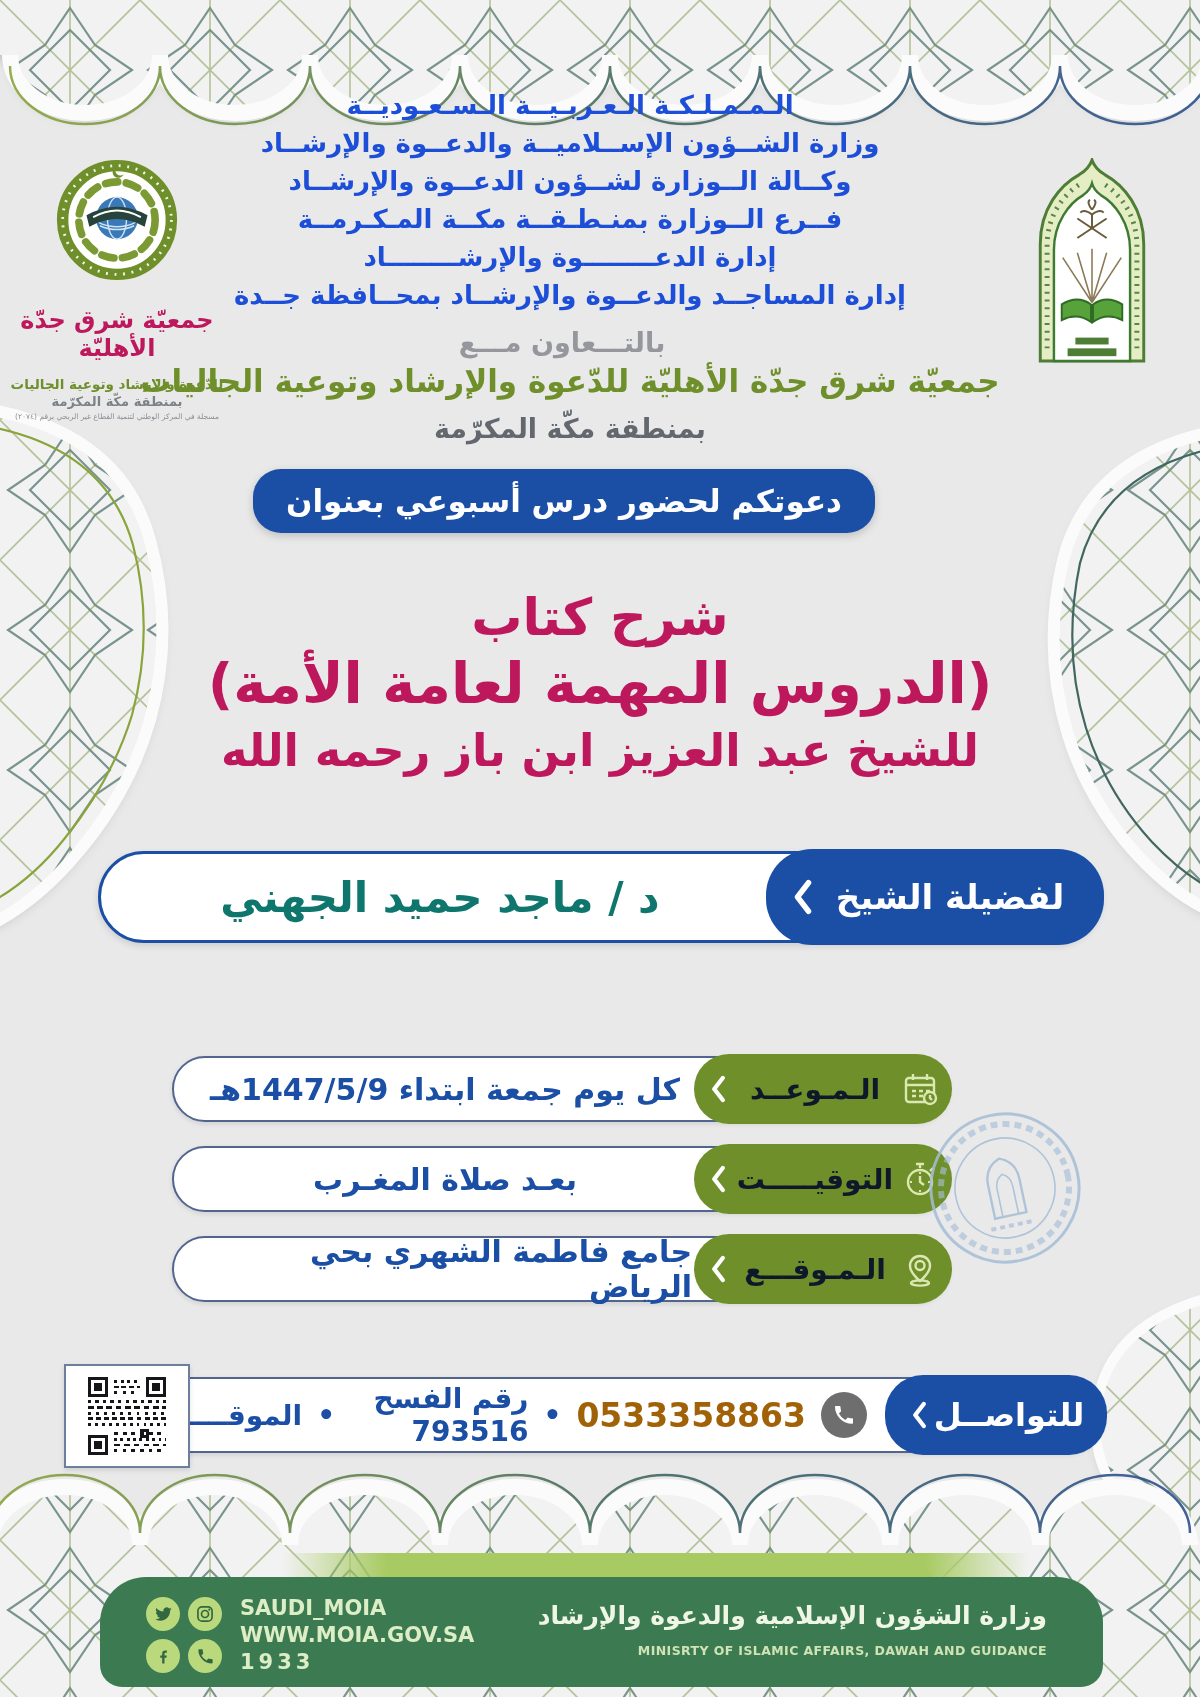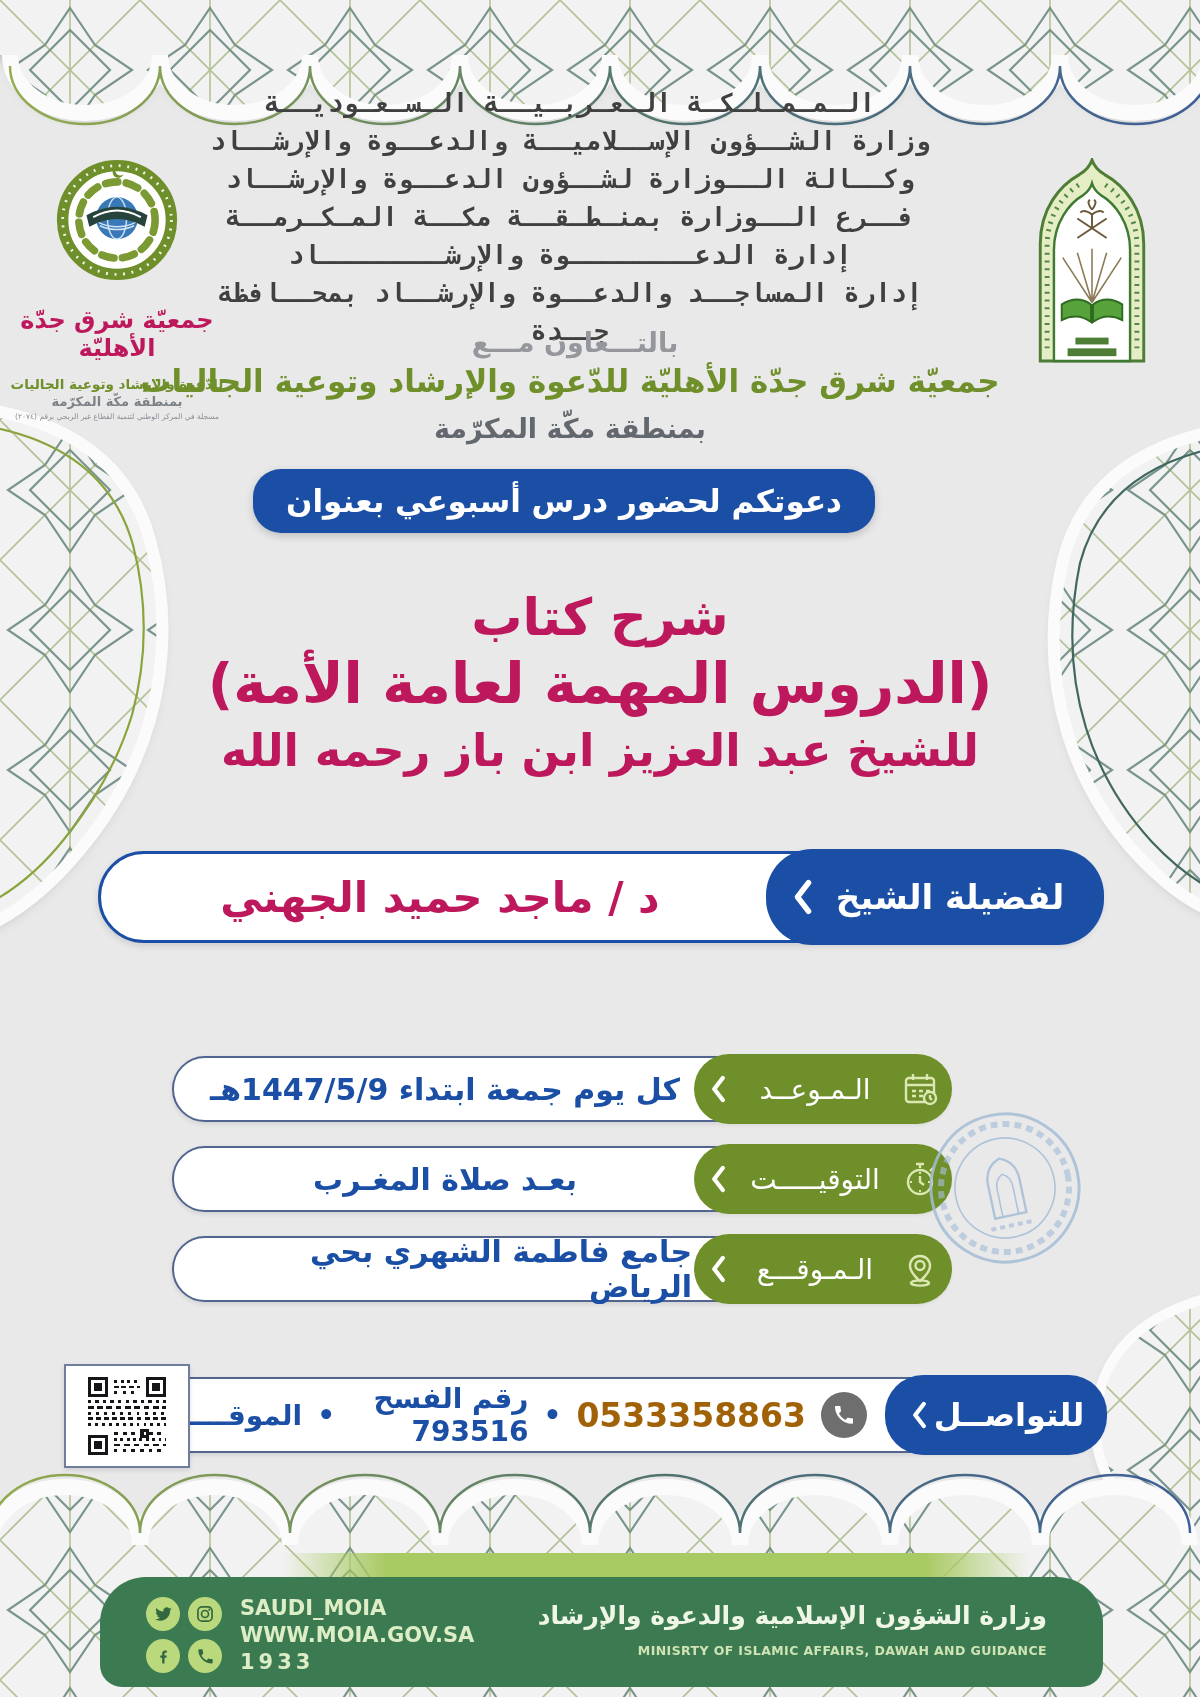--- a/index.html
+++ b/index.html
@@ -3,23 +3,23 @@
 <meta charset="utf-8">
 <style>
   html,body{margin:0;padding:0;background:#c9c9cb;}
   .poster{position:relative;width:1200px;height:1697px;margin:0 auto;background:#e9e9ea;
           overflow:hidden;font-family:"DejaVu Sans",sans-serif;direction:rtl;}
   .abs{position:absolute;}
   .bg-svg{position:absolute;inset:0;z-index:0;}
   .z1{z-index:1;} .z2{z-index:2;} .z3{z-index:3;}
 
   
-  .org-header{top:86px;left:185px;width:770px;text-align:center;color:#404040;
-              font-weight:bold;font-size:26px;line-height:38px;font-family:Liberation Mono, monospace;}
-  .coop{top:327px;left:190px;width:770px;text-align:center;color:#95979c;font-weight:bold;font-size:27px;}
+  .org-header{top:86px;left:185px;width:770px;text-align:center;color:#1d4ed8;
+              font-weight:bold;font-size:26px;line-height:38px;}
+  .coop{top:327px;left:177px;width:770px;text-align:center;color:#95979c;font-weight:bold;font-size:27px;}
   .assoc-callig{top:363px;left:120px;width:900px;text-align:center;color:#6f8f2a;font-weight:bold;font-size:31px;}
   .region-callig{top:413px;left:185px;width:770px;text-align:center;color:#63686e;font-weight:bold;font-size:27px;}
 
   
   .assoc-logo{top:158px;left:10px;width:214px;text-align:center;}
   .assoc-logo .l1{color:#be185d;font-weight:bold;font-size:24px;margin-top:20px;}
   .assoc-logo .l2{color:#6f8f2a;font-weight:bold;font-size:13.5px;margin-top:14px;}
   .assoc-logo .l3{color:#7d8287;font-weight:bold;font-size:13px;margin-top:2px;}
   .assoc-logo .l4{color:#8a8f94;font-size:7.5px;margin-top:3px;}
   .ministry-logo{top:158px;left:1018px;width:148px;height:205px;}
@@ -35,30 +35,30 @@
 
   
   .sheikh-row{top:851px;left:98px;width:1004px;height:92px;}
   .sh-pill{position:absolute;inset:0;background:#fff;border:3px solid #1b4fa5;border-radius:46px;
            box-shadow:0 3px 7px rgba(0,0,0,.12);}
   .sh-label{position:absolute;right:-2px;top:-2px;bottom:-2px;width:338px;background:#1b4fa5;
             border-radius:46px;display:flex;align-items:center;justify-content:center;
             color:#fff;font-weight:bold;font-size:34px;padding-left:30px;box-sizing:border-box;}
   .sh-chev{position:absolute;left:26px;top:50%;transform:translateY(-50%);}
   .sh-name{position:absolute;left:40px;right:360px;top:0;bottom:0;display:flex;align-items:center;
-           justify-content:center;color:#be185d;font-weight:bold;font-size:42px;}
+           justify-content:center;color:#0f766e;font-weight:bold;font-size:42px;}
 
   
   .detail-row{left:172px;width:778px;height:66px;}
   .d-pill{position:absolute;inset:0;background:#fff;border:2px solid #51658f;border-radius:35px;
           box-shadow:0 2px 5px rgba(0,0,0,.10);}
   .d-value{position:absolute;left:26px;right:258px;top:0;bottom:0;display:flex;align-items:center;
            justify-content:center;color:#1b4fa5;font-weight:bold;font-size:30px;}
   .d-label{position:absolute;right:-2px;top:-2px;bottom:-2px;width:258px;background:#6f8f2a;
-           border-radius:35px;display:flex;align-items:center;color:#ffffff;font-weight:normal;font-size:28px;}
+           border-radius:35px;display:flex;align-items:center;color:#0f172a;font-weight:bold;font-size:28px;}
   .d-label .ic{margin-right:12px;flex:0 0 auto;display:flex;}
   .d-label .tx{flex:1;text-align:center;padding-left:36px;}
   .d-chev{position:absolute;left:16px;top:50%;transform:translateY(-50%);}
 
   
   .contact-row{top:1377px;left:148px;width:957px;height:76px;}
   .c-pill{position:absolute;inset:0;background:#fff;border:2px solid #51658f;border-radius:38px;
           box-shadow:0 2px 5px rgba(0,0,0,.10);}
   .c-label{position:absolute;right:-2px;top:-2px;bottom:-2px;width:222px;background:#1b4fa5;
            border-radius:38px;display:flex;align-items:center;justify-content:center;

